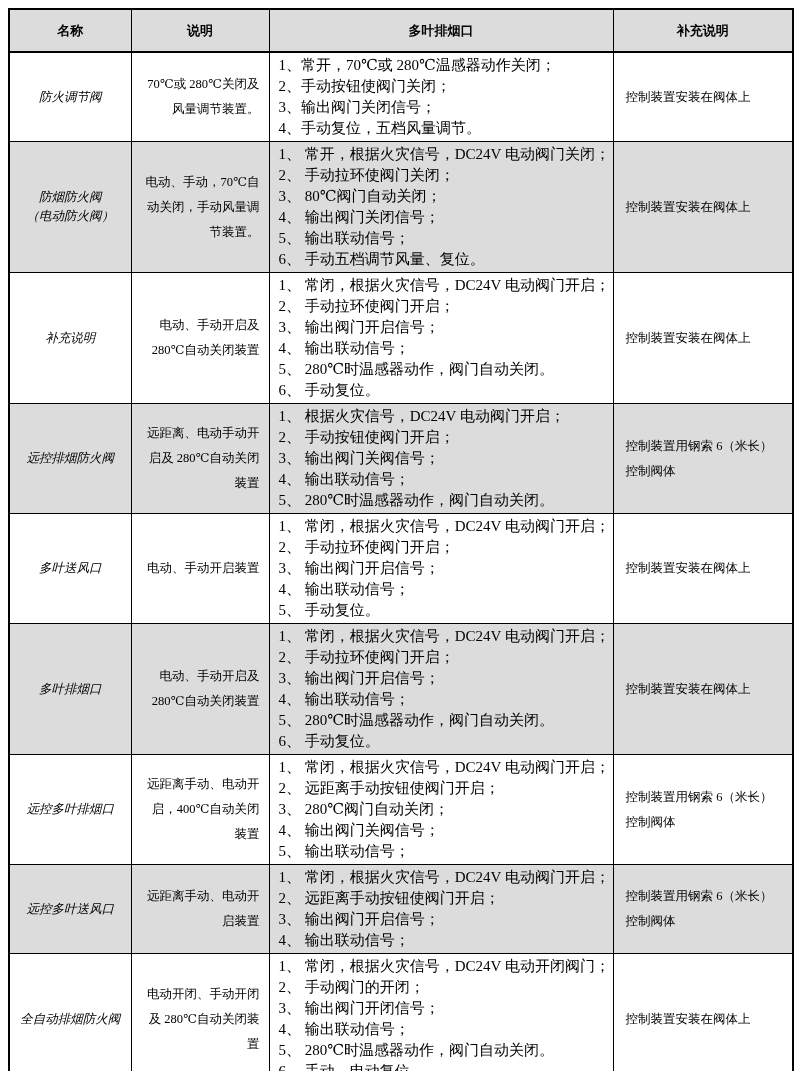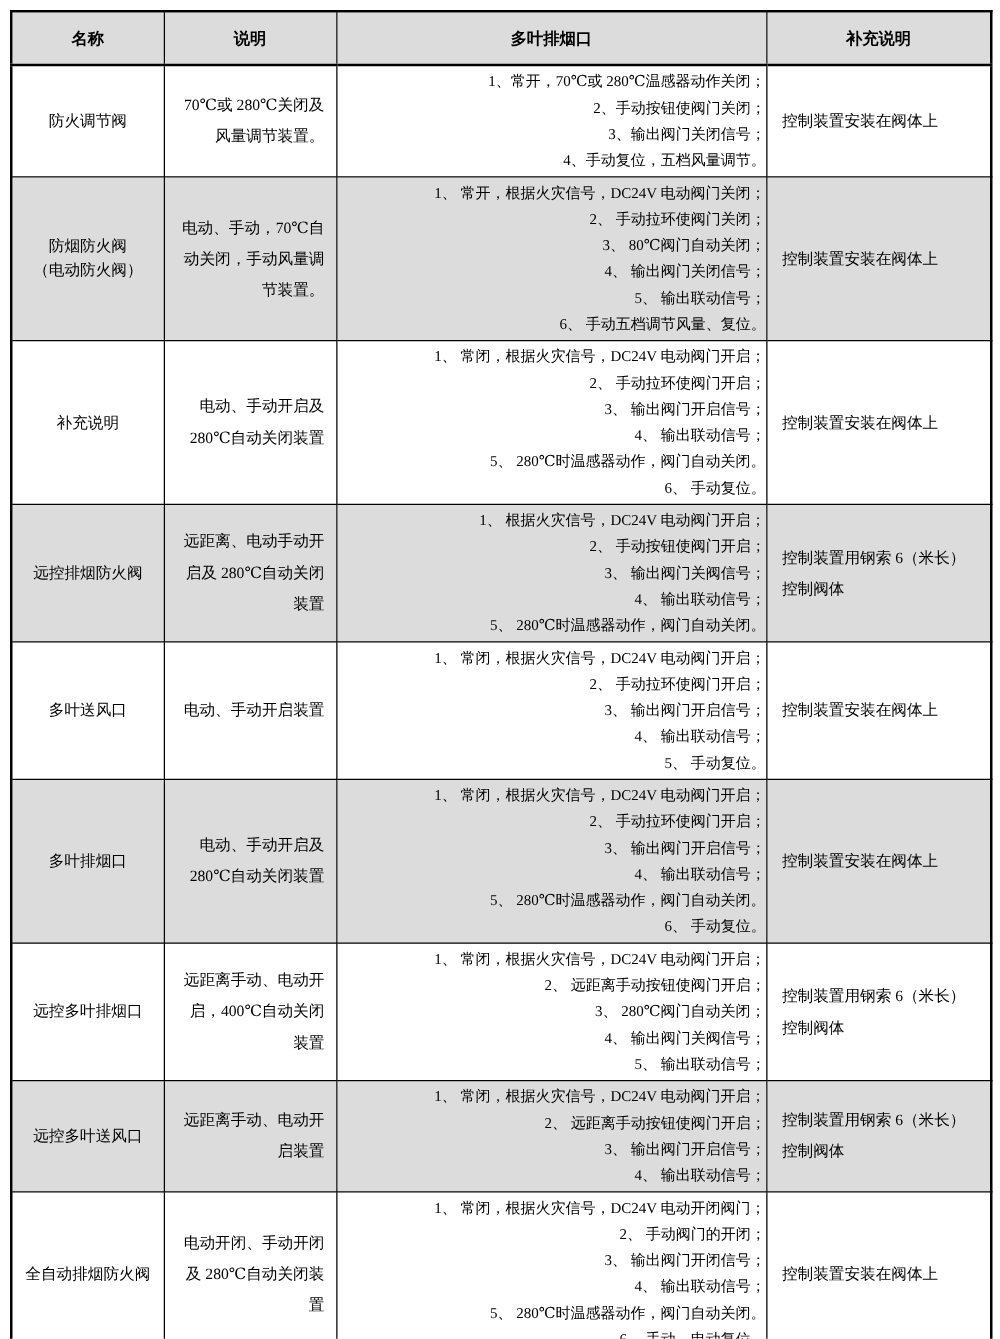--- a/index.html
+++ b/index.html
@@ -22,27 +22,28 @@
     background: var(--row-shade);
     font-size: 13px; font-weight: bold; text-align: center;
     height: 43px; padding: 2px;
     border-bottom: 2px solid var(--border-color);
   }
   tr.shaded td { background: var(--row-shade); }
   .name-cell {
     text-align: center; vertical-align: middle;
     font-size: 12.5px; line-height: 19px; padding: 2px 4px;
     white-space: pre-line;
+    font-style: italic;
   }
   .desc-cell {
     text-align: right; vertical-align: middle;
     font-size: 12.5px; line-height: 25px; padding: 2px 9px;
   }
   .feat-cell { vertical-align: middle; padding: 2px 0 2px 9px; }
-  .feat { font-size: 12px; line-height: 21px; white-space: nowrap; text-align: right; }
+  .feat { font-size: 15px; line-height: 21px; white-space: nowrap; }
   .note-cell {
     text-align: left; vertical-align: middle;
     font-size: 12.5px; line-height: 25px; padding: 2px 12px;
   }
 </style>
 </head>
 <body>
 
 <div class="page">
   <table class="spec-table">

